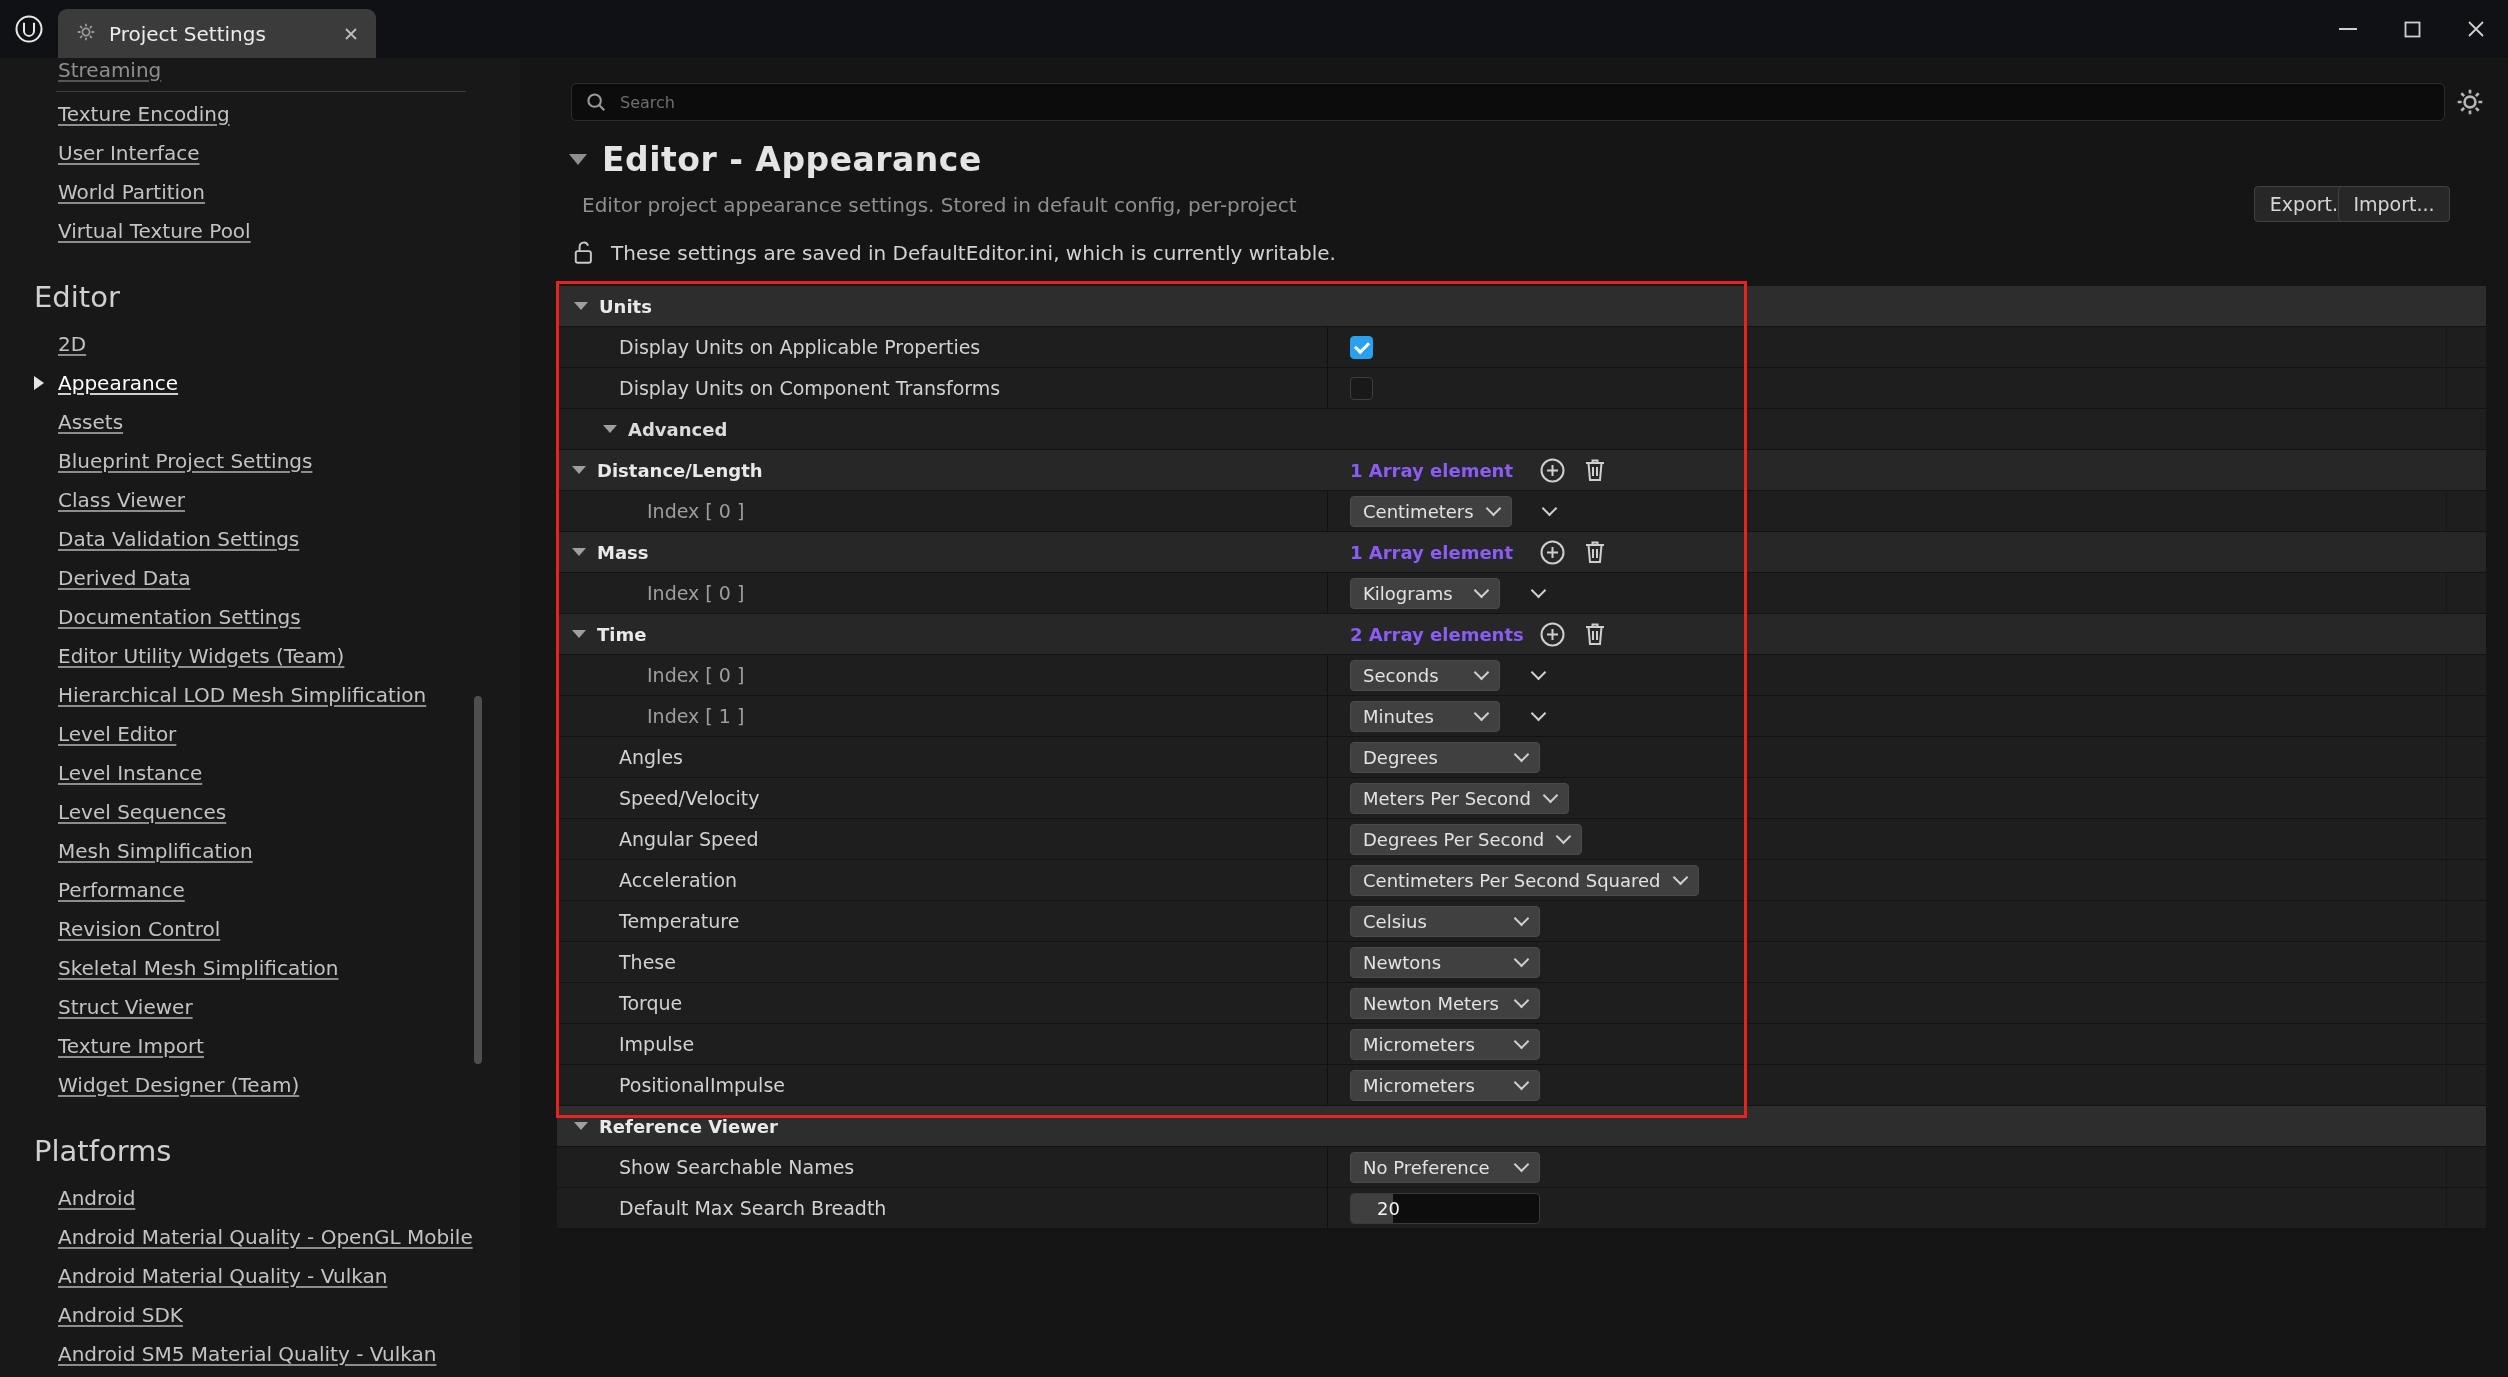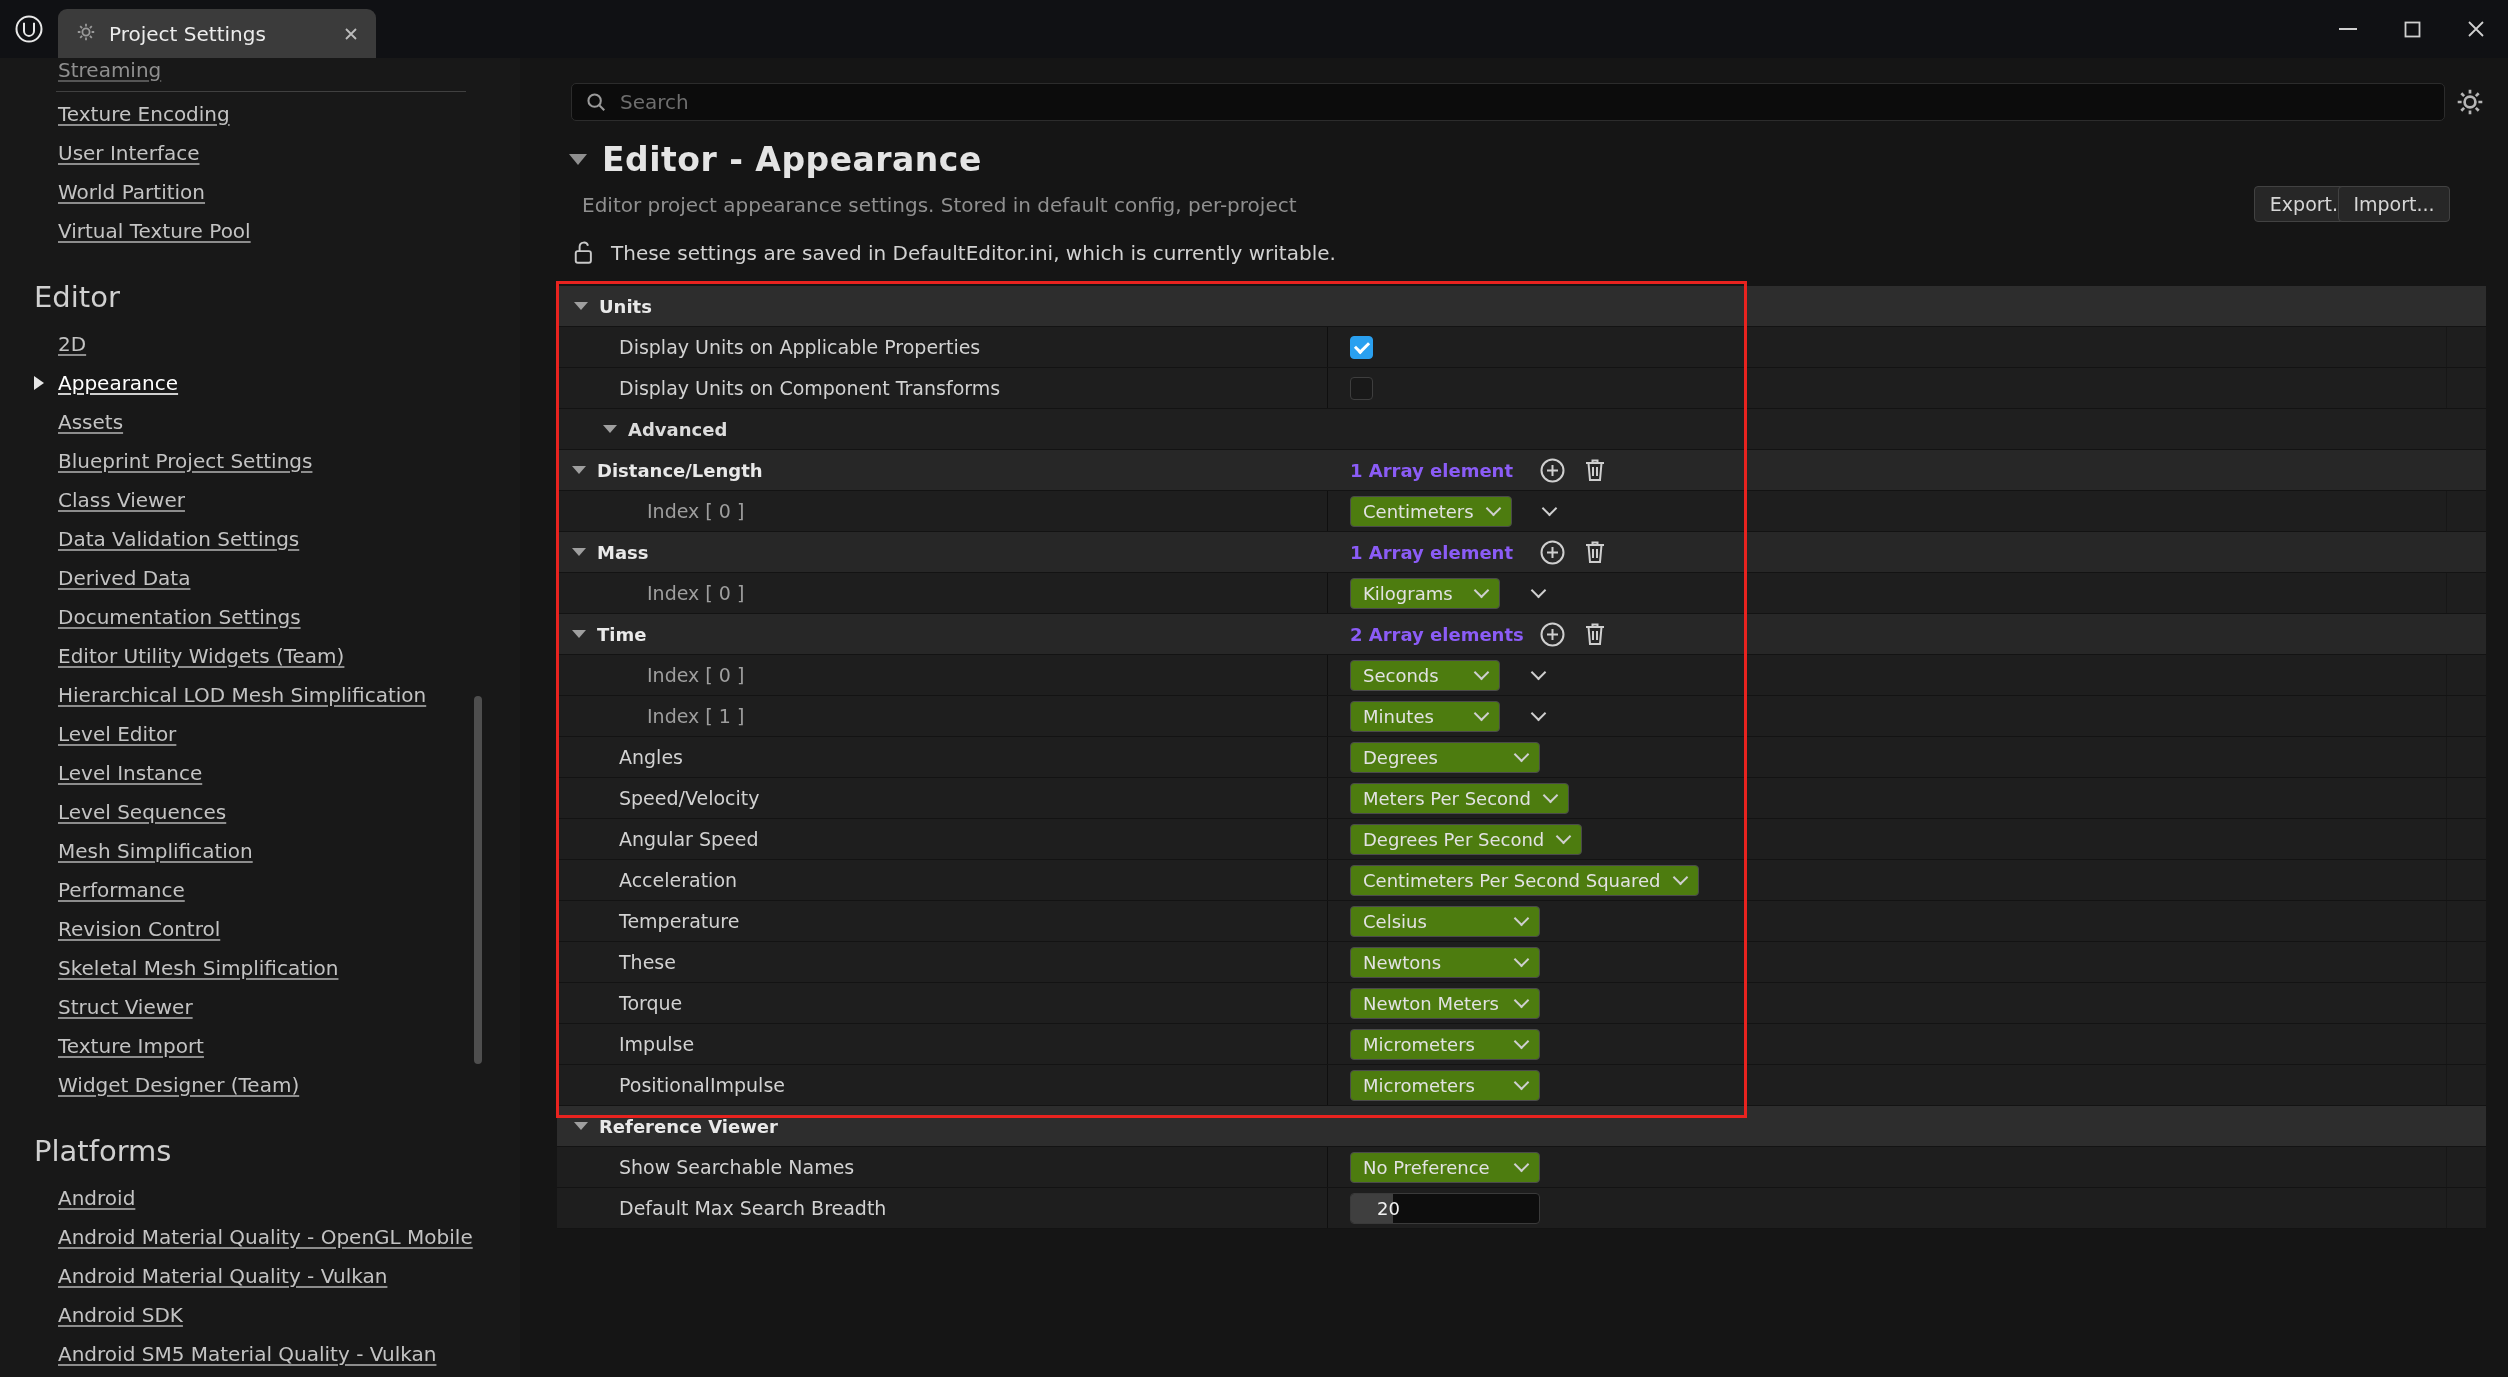--- a/index.html
+++ b/index.html
@@ -25,21 +25,21 @@
   .sidebar li.item.dim span{color:#8f8f8f;text-decoration-color:#565656;}
   .sidebar li.divider{height:1px;background:#404040;margin:2px 0 2px 56px;width:410px;}
   .sidebar li.section-header{height:64px;display:flex;align-items:flex-end;padding:0 0 10px 34px;color:#d0d0d0;font-size:29px;}
   .sidebar li.item.selected span{color:#ffffff;text-decoration-color:#cfcfcf;}
   .sidebar li.item.selected .sel-arrow{position:absolute;left:34px;top:50%;margin-top:-7px;width:0;height:0;
     border-left:10px solid #e6e6e6;border-top:7px solid transparent;border-bottom:7px solid transparent;}
   .side-scrollbar{position:absolute;right:38px;top:638px;width:8px;height:368px;background:#4e4e4e;border-radius:4px;}
   
   .content{position:absolute;left:520px;top:58px;right:0;bottom:0;background:#151515;}
   .searchbar{position:absolute;left:51px;top:25px;width:1874px;height:38px;background:#0c0c0c;border:1px solid #2c2c2c;border-radius:5px;display:flex;align-items:center;padding:0 13px;gap:11px;box-sizing:border-box;}
-  .search-input{flex:1;background:transparent;border:none;outline:none;color:#dddddd;font-size:20px;font-family:inherit;}
+  .search-input{flex:1;background:transparent;border:none;outline:none;color:#dddddd;font-size:16px;font-family:inherit;}
   .search-input::placeholder{color:#6e6e6e;}
   .settings-gear{position:absolute;left:1932px;top:26px;width:36px;height:36px;display:flex;align-items:center;justify-content:center;cursor:pointer;}
   .page-title-row{position:absolute;left:49px;top:82px;display:flex;align-items:center;gap:15px;}
   .tri{width:0;height:0;border-left:7px solid transparent;border-right:7px solid transparent;border-top:8px solid #9f9f9f;display:inline-block;flex-shrink:0;}
   .tri.lg{border-left-width:9px;border-right-width:9px;border-top-width:11px;border-top-color:#8f8f8f;}
   .page-title-row h1{margin:0;font-size:33px;font-weight:700;color:#e4e4e4;letter-spacing:.5px;}
   .subtitle{position:absolute;left:62px;top:135px;margin:0;font-size:20px;color:#8f8f8f;}
   .btn{position:absolute;top:128px;height:36px;width:112px;background:#272727;border:1px solid #424242;border-radius:4px;color:#d6d6d6;font-size:19px;font-family:inherit;cursor:pointer;}
   .btn.export{left:1686px;margin-left:48px;} .btn.import{left:1818px;}
   .config-note{position:absolute;left:53px;top:182px;display:flex;align-items:center;gap:16px;color:#d2d2d2;font-size:20px;}
@@ -51,21 +51,21 @@
   .trow.adv{background:#1f1f1f;padding-left:46px;gap:11px;}
   .cat-label{color:#e9e9e9;font-size:18px;font-weight:700;}
   .adv-label{color:#dcdcdc;font-size:18px;font-weight:700;}
   .prop .cell.name{width:771px;box-sizing:border-box;padding-left:62px;color:#d2d2d2;font-size:19px;align-self:stretch;display:flex;align-items:center;border-right:1px solid #0f0f0f;}
   .prop .cell.name.indent{padding-left:90px;color:#9e9e9e;}
   .prop .cell.value{flex:1;align-self:stretch;display:flex;align-items:center;padding-left:22px;}
   .prop::after{content:"";position:absolute;left:1889px;top:0;bottom:0;width:1px;background:#171717;}
   .checkbox{width:23px;height:23px;border-radius:4px;background:#191919;border:1px solid #3e3e3e;display:flex;align-items:center;justify-content:center;box-sizing:border-box;cursor:pointer;}
   .checkbox.checked{background:#2aa0f0;border-color:#2aa0f0;}
   .checkmark{width:11px;height:6px;border-left:3px solid #fff;border-bottom:3px solid #fff;transform:rotate(-45deg) translate(1px,-1px);display:block;}
-  .combo{height:31px;background:#4d7c0f;border:1px solid #4a4a4a;border-radius:4px;display:inline-flex;align-items:center;justify-content:space-between;gap:14px;padding:0 12px;color:#e2e2e2;font-size:18px;box-sizing:border-box;min-width:190px;cursor:pointer;white-space:nowrap;}
+  .combo{height:31px;background:#404040;border:1px solid #4a4a4a;border-radius:4px;display:inline-flex;align-items:center;justify-content:space-between;gap:14px;padding:0 12px;color:#e2e2e2;font-size:18px;box-sizing:border-box;min-width:190px;cursor:pointer;white-space:nowrap;}
   .element .combo{min-width:150px;}
   .chev{width:9px;height:9px;border-right:2px solid #cfcfcf;border-bottom:2px solid #cfcfcf;transform:rotate(45deg);display:inline-block;margin-top:-5px;flex-shrink:0;}
   .elem-menu{margin-left:18px;width:40px;height:31px;display:inline-flex;align-items:center;justify-content:center;cursor:pointer;}
   .subcat .count{position:absolute;left:793px;color:#8b5cf6;font-size:18px;font-weight:700;}
   .subcat .icon-btn{position:absolute;display:flex;align-items:center;cursor:pointer;}
   .subcat .icon-btn.add{left:982px;}
   .subcat .icon-btn.del{left:1026px;}
   .numfield{width:190px;height:31px;background:#0d0d0d;border:1px solid #3a3a3a;border-radius:4px;position:relative;box-sizing:border-box;display:flex;align-items:center;overflow:hidden;cursor:text;}
   .numfill{position:absolute;left:0;top:0;bottom:0;width:42px;background:#3f3f3f;}
   .numval{position:relative;padding-left:26px;color:#f2f2f2;font-size:18px;}

